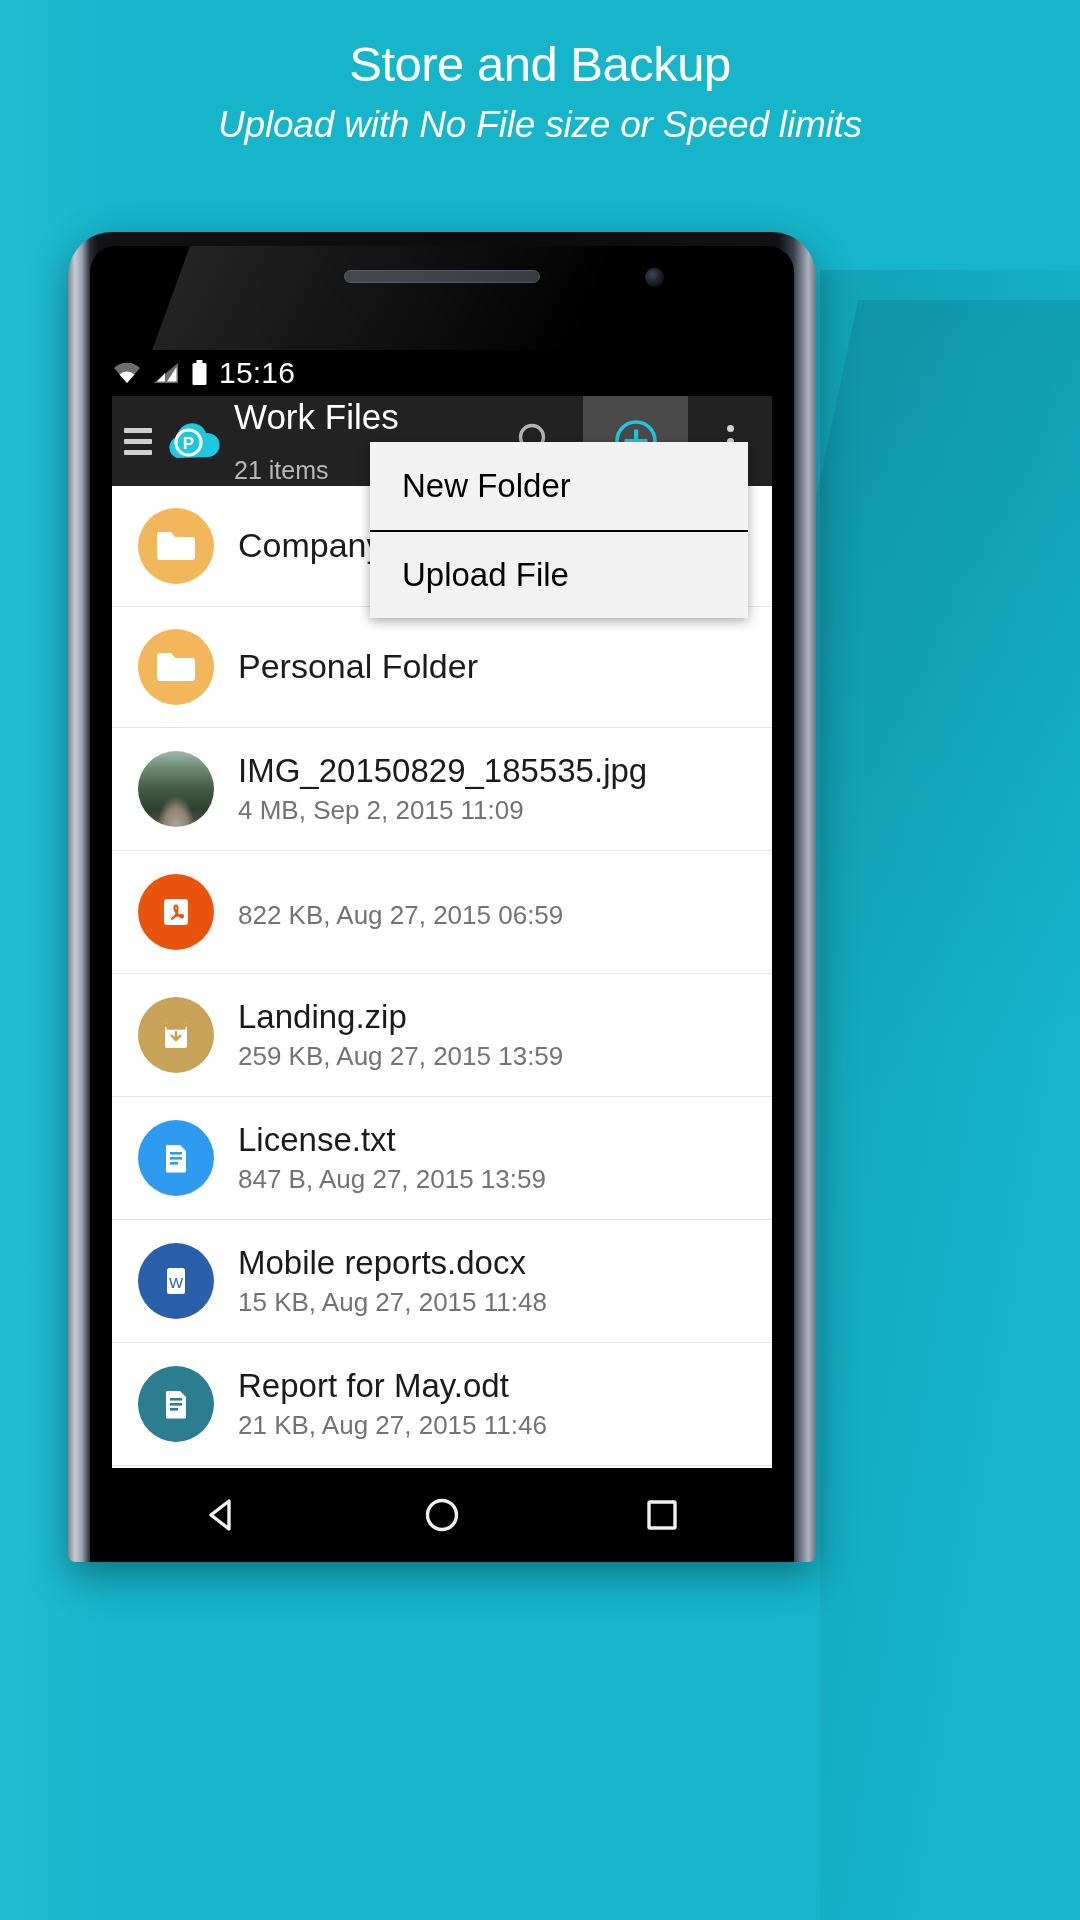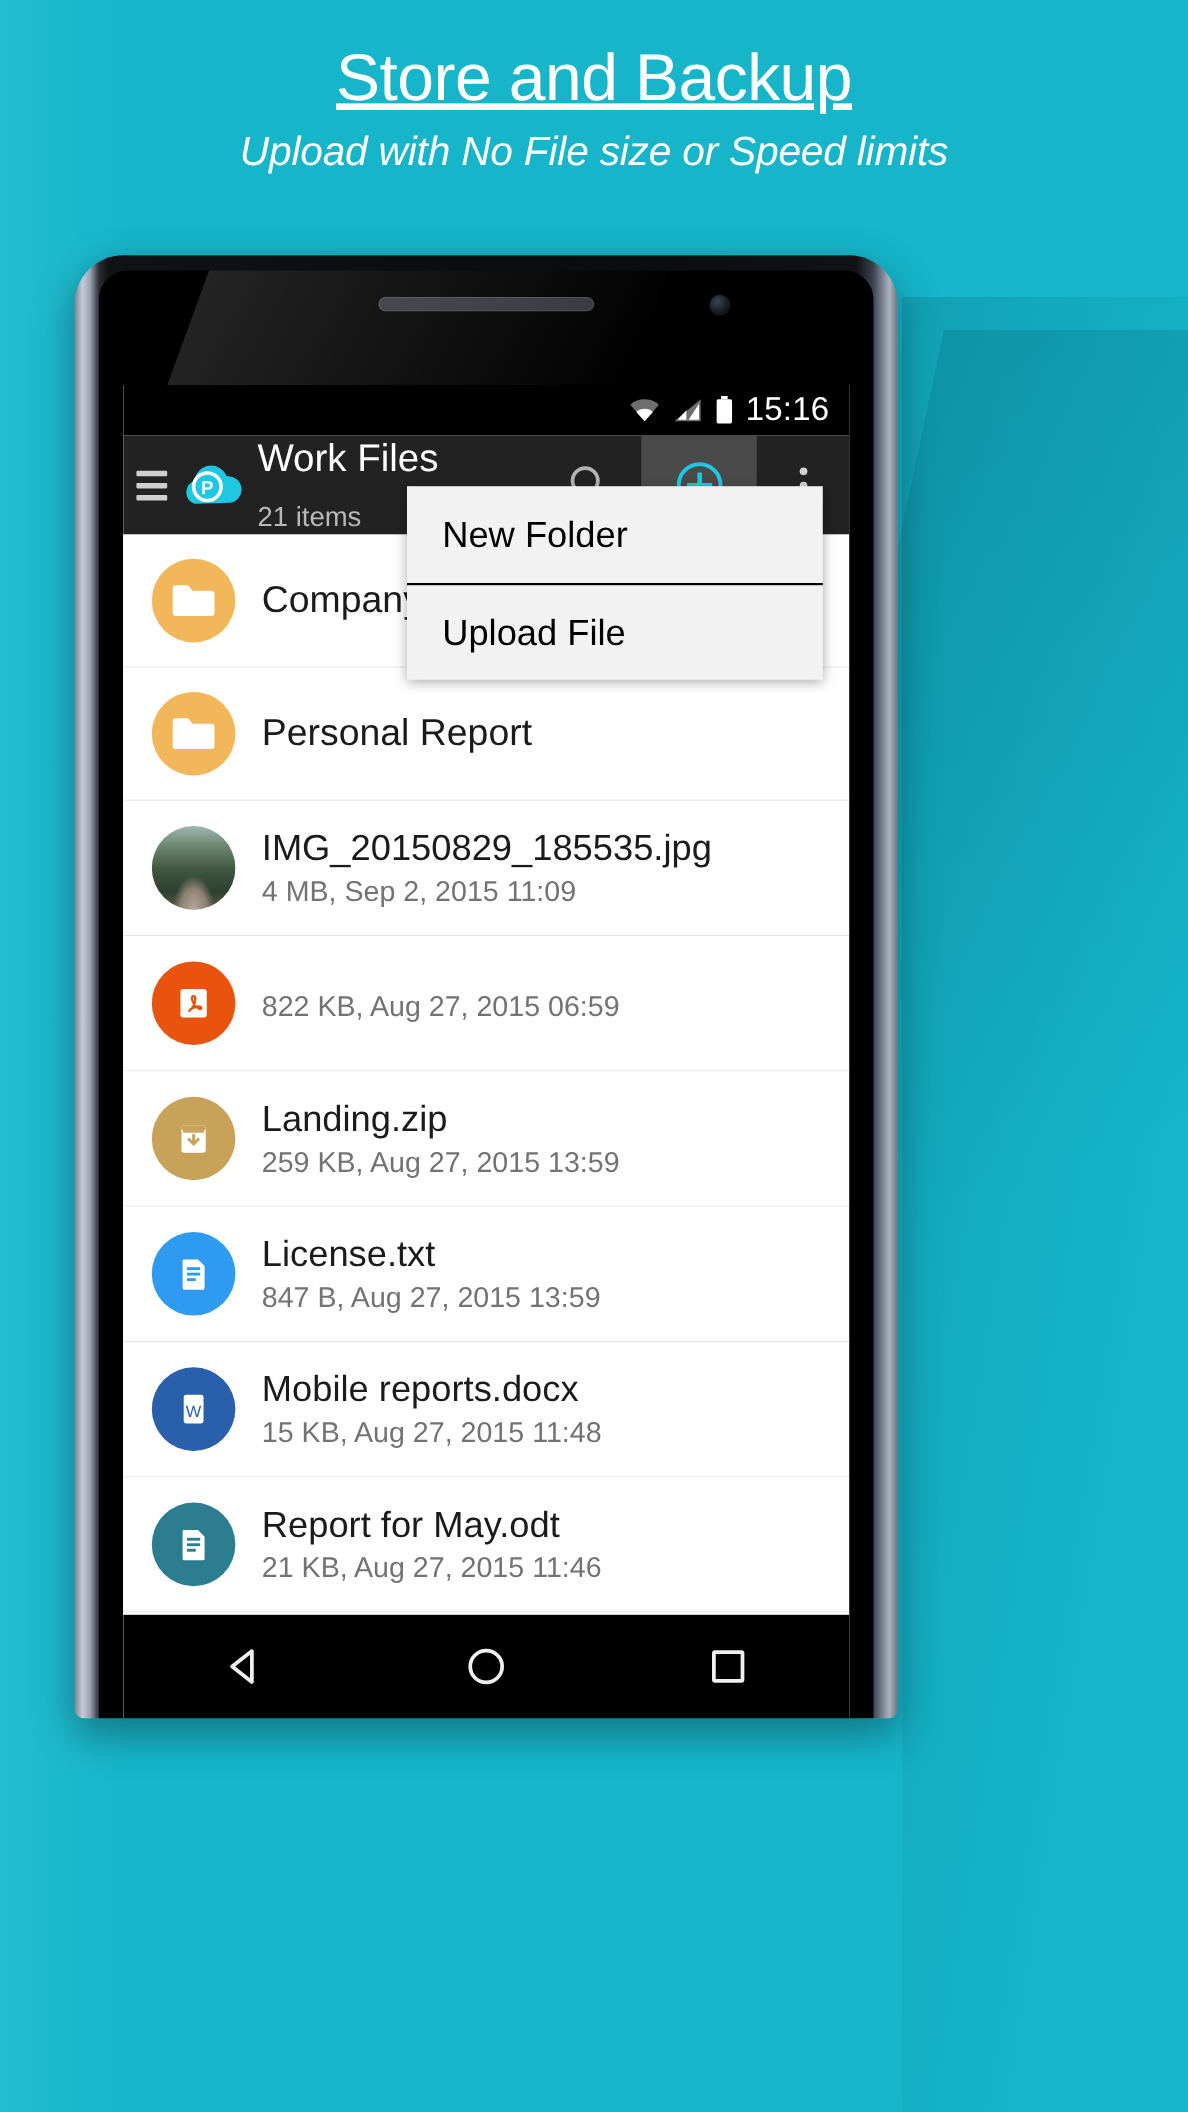--- a/index.html
+++ b/index.html
@@ -54,25 +54,24 @@
   
   .promo-text {
     position: absolute;
     top: 36px;
     left: 0;
     right: 0;
     text-align: center;
     color: #ffffff;
   }
   .promo-title {
-    font-size: 60px;
+    font-size: 49px;
     font-weight: 400;
     letter-spacing: -0.5px;
     line-height: 1.15;
-    text-decoration: underline;
   }
   .promo-sub {
     margin-top: 12px;
     font-size: 37px;
     font-weight: 400;
     letter-spacing: -0.2px;
     font-style: italic;
   }
 
   
@@ -147,21 +146,21 @@
     background: #ffffff;
     overflow: hidden;
   }
 
   
   .statusbar {
     height: 46px;
     background: #000000;
     display: flex;
     align-items: center;
-    justify-content: flex-end;
+    justify-content: flex-start;
     padding-right: 18px;
     gap: 11px;
   }
   .sb-clock {
     color: #ffffff;
     font-size: 30px;
     line-height: 1;
     letter-spacing: .2px;
   }
   .sb-icon { display: block; }
@@ -427,21 +426,21 @@
             </div>
           </div>
 
           <div class="row folder">
             <div class="row-icon" style="background:#f2b75a;">
               <svg width="42" height="34" viewBox="0 0 42 34">
                   <path d="M2 6a3 3 0 0 1 3-3h11l4 5h17a3 3 0 0 1 3 3v17a3 3 0 0 1-3 3H5a3 3 0 0 1-3-3z" fill="#ffffff"></path>
                 </svg>
             </div>
             <div class="row-text">
-              <div class="row-name">Personal Report</div>
+              <div class="row-name">Personal Folder</div>
             </div>
           </div>
 
           <div class="row">
             <div class="row-icon thumb-photo"></div>
             <div class="row-text">
               <div class="row-name">IMG_20150829_185535.jpg</div>
               <div class="row-meta">4 MB, Sep 2, 2015 11:09</div>
             </div>
           </div>

